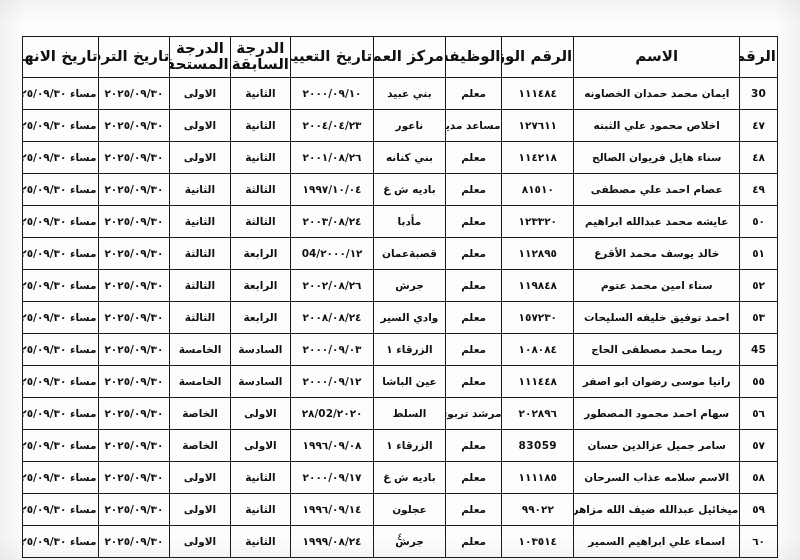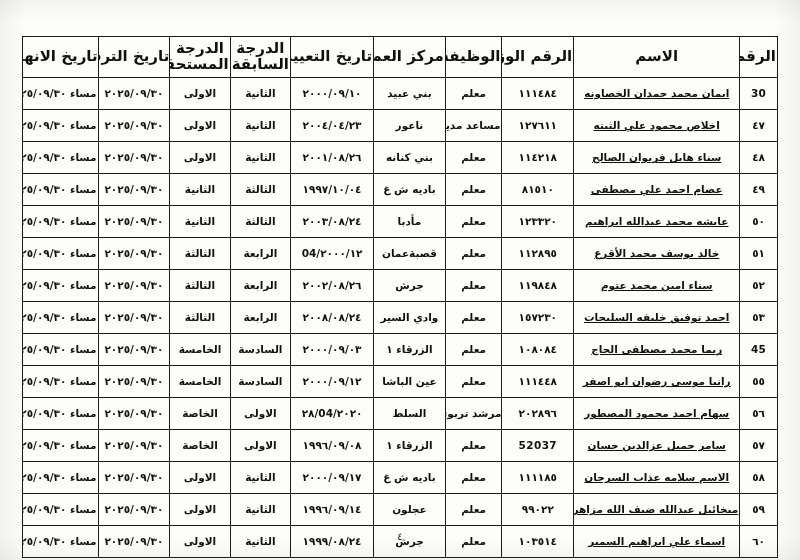--- a/index.html
+++ b/index.html
@@ -66,21 +66,20 @@
   }
   table.reg thead th.two-line {
     line-height: 1.05;
     white-space: normal;
     margin-left: 16px;
   }
   td.name-cell {
     font-size: 11px;
     text-align: center;
     letter-spacing: 0;
-    text-decoration: underline;
   }
   td.num-cell, td.wizara-cell, td.date-cell {
     font-size: 11px;
     letter-spacing: 0.4px;
   }
   td.job-cell, td.center-cell, td.grade-cell {
     font-size: 10.5px;
   }
   td.two-line-cell {
     white-space: normal;
@@ -261,30 +260,30 @@
             <td class="grade-cell">الخامسة</td>
             <td class="date-cell">٢٠٢٥/٠٩/٣٠</td>
             <td class="date-cell">مساء ٢٠٢٥/٠٩/٣٠</td>
           </tr>
           <tr>
             <td class="num-cell">٥٦</td>
             <td class="name-cell">سهام احمد محمود المصطور</td>
             <td class="wizara-cell">٢٠٢٨٩٦</td>
             <td class="job-cell">مرشد تربوي</td>
             <td class="center-cell">السلط</td>
-            <td class="date-cell">٢٠٢٠/04/٢٨</td>
+            <td class="date-cell">٢٠٢٠/02/٢٨</td>
             <td class="grade-cell">الاولى</td>
             <td class="grade-cell">الخاصة</td>
             <td class="date-cell">٢٠٢٥/٠٩/٣٠</td>
             <td class="date-cell">مساء ٢٠٢٥/٠٩/٣٠</td>
           </tr>
           <tr>
             <td class="num-cell">٥٧</td>
             <td class="name-cell">سامر جميل عزالدين حسان</td>
-            <td class="wizara-cell">52037</td>
+            <td class="wizara-cell">83059</td>
             <td class="job-cell">معلم</td>
             <td class="center-cell">الزرقاء ١</td>
             <td class="date-cell">١٩٩٦/٠٩/٠٨</td>
             <td class="grade-cell">الاولى</td>
             <td class="grade-cell">الخاصة</td>
             <td class="date-cell">٢٠٢٥/٠٩/٣٠</td>
             <td class="date-cell">مساء ٢٠٢٥/٠٩/٣٠</td>
           </tr>
           <tr>
             <td class="num-cell">٥٨</td>

